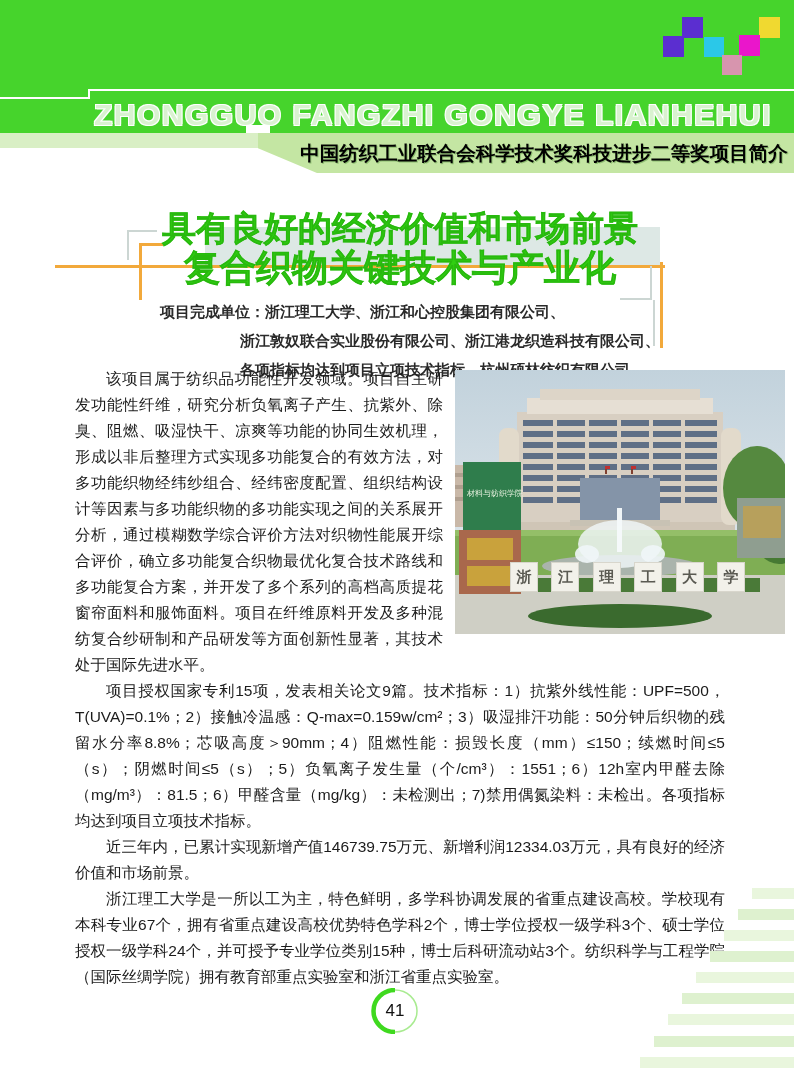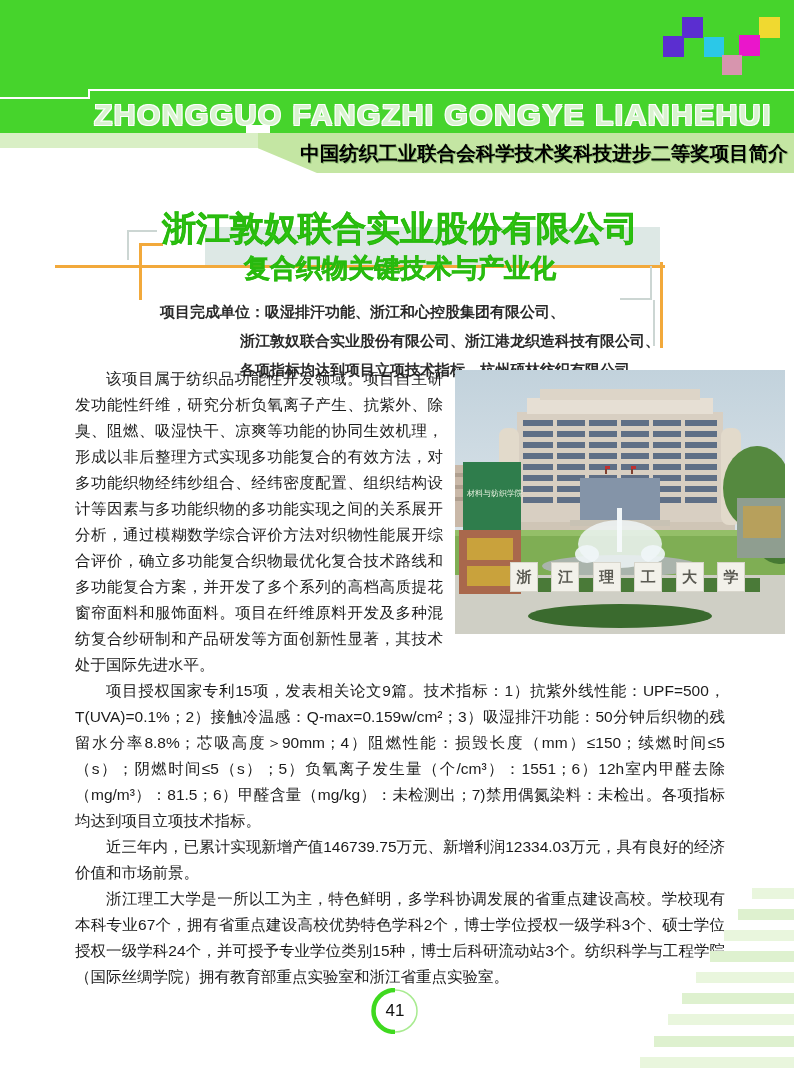--- a/index.html
+++ b/index.html
@@ -32,21 +32,21 @@
       border-left:2px solid #ccd6d3;border-top:2px solid #ccd6d3;}
   .deco-orange-corner-left{position:absolute;top:243px;left:139px;width:21px;height:54px;
       border-left:3px solid #f2a93b;border-top:3px solid #f2a93b;}
   .deco-gray-corner-right{position:absolute;top:266px;left:620px;width:30px;height:32px;
       border-right:2px solid #ccd6d3;border-bottom:2px solid #ccd6d3;}
   .deco-orange-vline{position:absolute;top:262px;left:660px;width:3px;height:86px;background:#f2a93b;}
   .deco-gray-vline{position:absolute;top:300px;left:653px;width:2px;height:46px;background:#ccd6d3;}
   .doc-title{position:absolute;top:208px;left:110px;width:580px;text-align:center;
       font-weight:bold;color:#31cf12;z-index:2;}
   .doc-title .t1{font-size:34px;line-height:40px;-webkit-text-stroke:0.6px #28b90e;}
-  .doc-title .t2{font-size:26px;line-height:40px;-webkit-text-stroke:0.6px #28b90e;}
+  .doc-title .t2{font-size:36px;line-height:40px;-webkit-text-stroke:0.6px #28b90e;}
 
   
   .units{position:absolute;top:297px;left:160px;width:520px;font-size:15px;font-weight:bold;
       color:#2a2a2a;line-height:29px;}
   .units .cont{padding-left:80px;}
 
   
   .body-text{position:absolute;top:366px;left:75px;width:650px;font-size:15.5px;line-height:26px;
       color:#1b1b1b;text-align:justify;}
   .body-text p{margin:0;text-indent:2em;}
@@ -92,26 +92,26 @@
   </div>
 
   <div class="title-band"></div>
   <div class="deco-gray-corner-left"></div>
   <div class="deco-orange-corner-left"></div>
   <div class="title-orange-line"></div>
   <div class="deco-gray-corner-right"></div>
   <div class="deco-orange-vline"></div>
   <div class="deco-gray-vline"></div>
   <div class="doc-title">
-    <div class="t1">浙江敦奴联合实业股份有限公司</div>
+    <div class="t1">具有良好的经济价值和市场前景</div>
     <div class="t2">复合织物关键技术与产业化</div>
   </div>
 
   <div class="units">
-    <div><span>项目完成单位：</span><span>吸湿排汗功能、浙江和心控股集团有限公司、</span></div>
+    <div><span>项目完成单位：</span><span>浙江理工大学、浙江和心控股集团有限公司、</span></div>
     <div class="cont">浙江敦奴联合实业股份有限公司、浙江港龙织造科技有限公司、</div>
     <div class="cont">各项指标均达到项目立项技术指标、杭州硕林纺织有限公司</div>
   </div>
 
   <div class="body-text">
     <div class="photo">
       <svg width="330" height="264" viewBox="0 0 330 264">
         <defs>
           <linearGradient id="skyg" x1="0" y1="0" x2="0" y2="1">
             <stop offset="0" stop-color="#c2d2dc"></stop>

